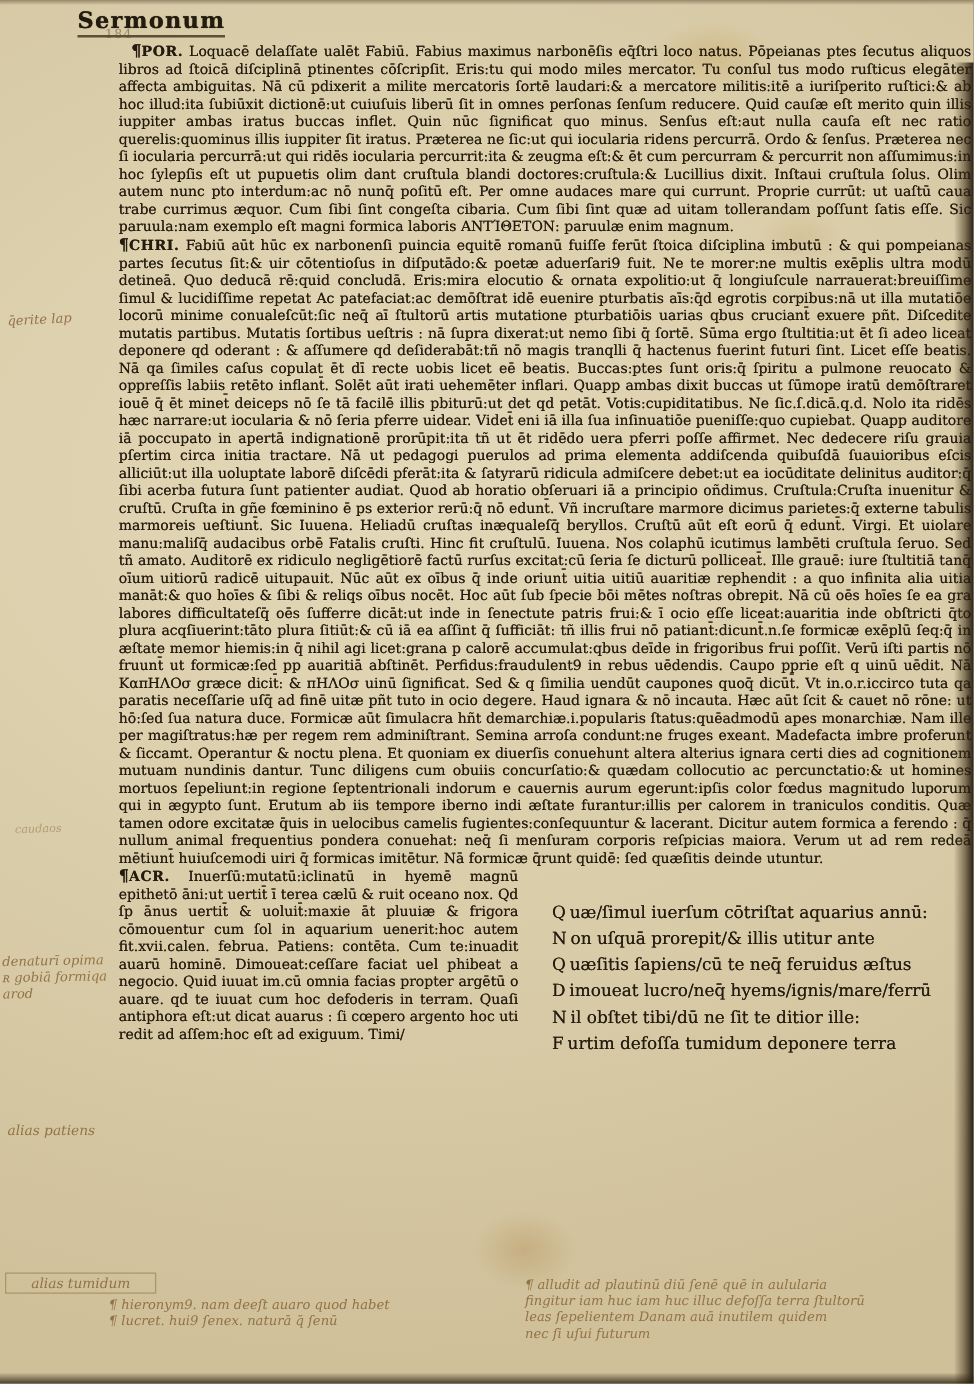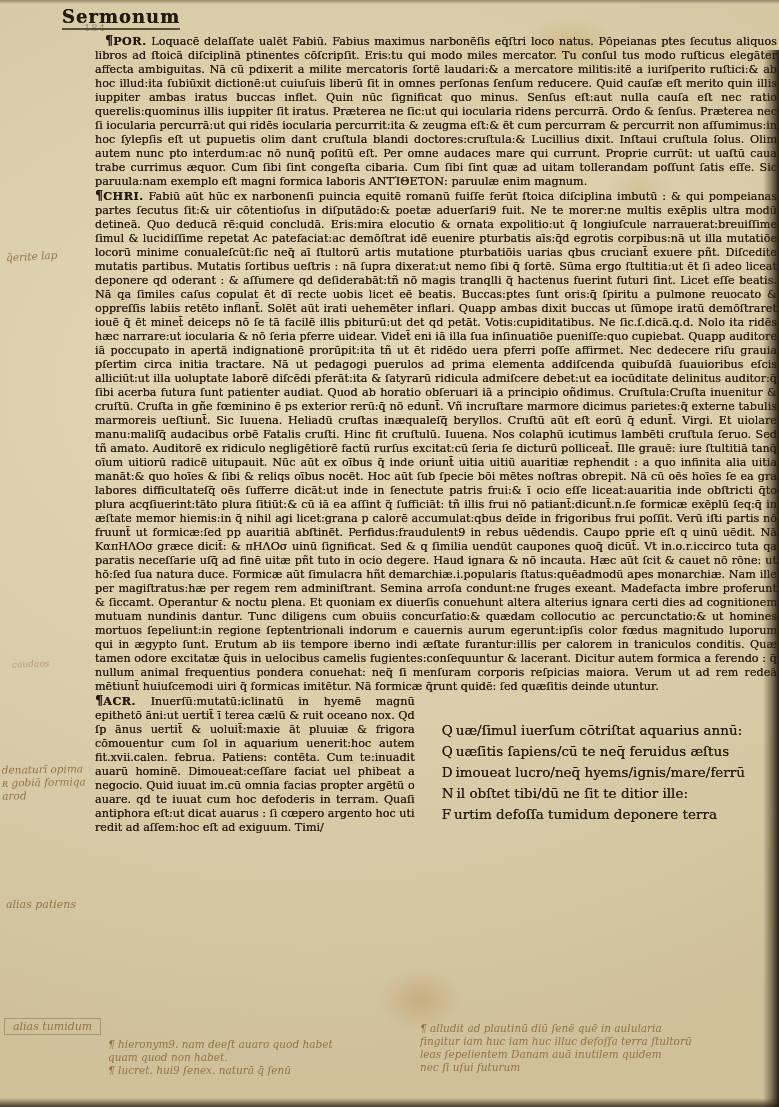--- a/index.html
+++ b/index.html
@@ -63,22 +63,22 @@
   .hand{
     font-style:italic;color:rgba(138,104,58,.88);
     font-size:10.5px;line-height:13px;
     text-shadow:none;
   }
   .mnote{position:absolute;}
   .mnote-1{left:6px;top:250px;transform:rotate(-3deg);}
   .mnote-2{left:12px;top:658px;opacity:.55;font-size:9px;transform:rotate(-2deg);}
   .mnote-3{left:2px;top:763px;transform:rotate(-1deg);}
   .mnote-4{left:6px;top:898px;font-size:11px;}
-  .mnote-5{left:4px;top:1018px;font-size:11px;border:1px solid rgba(138,104,58,.5);padding:1px 8px;}
-  .bottom-notes-left{position:absolute;left:108px;top:1038px;width:280px;}
+  .mnote-5{left:4px;top:1018px;font-size:11px;border:1px solid rgba(138,104,58,.5);padding:1px 20px;}
+  .bottom-notes-left{position:absolute;left:87px;top:1038px;width:280px;}
   .bottom-notes-right{position:absolute;left:420px;top:1022px;width:345px;}
   .hand .hl{display:block;}
 </style>
 </head>
 <body>
 
 <div class="page">
 
   <div class="stains"></div>
 
@@ -93,41 +93,41 @@
     <p class="para"><span class="pilcrow">¶</span><span class="lemma">CHRI.</span>
       <span>Fabiū aūt hūc ex narbonenſi puincia equitē romanū fuiſſe ferūt ſtoica diſciplina imbutū : &amp; qui pompeianas partes ſecutus ſit:&amp; uir cōtentioſus in diſputādo:&amp; poetæ aduerſari9 fuit. Ne te morer:ne multis exēplis ultra modū detineā. Quo deducā rē:quid concludā. Eris:mira elocutio &amp; ornata expolitio:ut q̄ longiuſcule narrauerat:breuiſſime ſimul &amp; lucidiſſime repetat Ac patefaciat:ac demōſtrat idē euenire pturbatis aīs:q̄d egrotis corpibus:nā ut illa mutatiōe locorū minime conualeſcūt:ſic neq̄ aī ſtultorū artis mutatione pturbatiōis uarias qbus cruciant̄ exuere pñt. Diſcedite mutatis partibus. Mutatis ſortibus ueſtris : nā ſupra dixerat:ut nemo ſibi q̄ ſortē. Sūma ergo ſtultitia:ut ēt ſi adeo liceat deponere qd oderant : &amp; aſſumere qd deſiderabāt:tñ nō magis tranqlli q̄ hactenus fuerint futuri ſint. Licet eſſe beatis. Nā qa ſimiles caſus copulat ēt dī recte uobis licet eē beatis. Buccas:ptes ſunt oris:q̄ ſpiritu a pulmone reuocato &amp; oppreſſis labiis retēto inflant̄. Solēt aūt irati uehemēter inflari. Quapp ambas dixit buccas ut ſūmope iratū demōſtraret iouē q̄ ēt minet̄ deiceps nō ſe tā facilē illis pbiturū:ut det qd petāt. Votis:cupiditatibus. Ne ſic.ſ.dicā.q.d. Nolo ita ridēs hæc narrare:ut iocularia &amp; nō ſeria pferre uidear. Videt̄ eni iā illa ſua inſinuatiōe pueniſſe:quo cupiebat. Quapp auditore iā poccupato in apertā indignationē prorūpit:ita tñ ut ēt ridēdo uera pferri poſſe affirmet. Nec dedecere riſu grauia pſertim circa initia tractare. Nā ut pedagogi puerulos ad prima elementa addiſcenda quibuſdā ſuauioribus eſcis alliciūt:ut illa uoluptate laborē diſcēdi pferāt:ita &amp; ſatyrarū ridicula admiſcere debet:ut ea iocūditate delinitus auditor:q̄ ſibi acerba futura ſunt patienter audiat. Quod ab horatio obſeruari iā a principio oñdimus. Cruſtula:Cruſta inuenitur &amp; cruſtū. Cruſta in gñe fœminino ē ps exterior rerū:q̄ nō edunt̄. Vñ incruſtare marmore dicimus parietes:q̄ externe tabulis marmoreis ueſtiunt̄. Sic Iuuena. Heliadū cruſtas inæqualeſq̄ beryllos. Cruſtū aūt eſt eorū q̄ edunt̄. Virgi. Et uiolare manu:maliſq̄ audacibus orbē Fatalis cruſti. Hinc fit cruſtulū. Iuuena. Nos colaphū icutimus lambēti cruſtula ſeruo. Sed tñ amato. Auditorē ex ridiculo negligētiorē factū rurſus excitat:cū ſeria ſe dicturū polliceat̄. Ille grauē: iure ſtultitiā tanq̄ oīum uitiorū radicē uitupauit. Nūc aūt ex oībus q̄ inde oriunt̄ uitia uitiū auaritiæ rephendit : a quo infinita alia uitia manāt:&amp; quo hoīes &amp; ſibi &amp; reliqs oībus nocēt. Hoc aūt ſub ſpecie bōi mētes noſtras obrepit. Nā cū oēs hoīes ſe ea gra labores difficultateſq̄ oēs ſufferre dicāt:ut inde in ſenectute patris frui:&amp; ī ocio eſſe liceat:auaritia inde obſtricti q̄to plura acqſiuerint:tāto plura ſitiūt:&amp; cū iā ea aſſint q̄ ſufficiāt: tñ illis frui nō patiant̄:dicunt̄.n.ſe formicæ exēplū ſeq:q̄ in æſtate memor hiemis:in q̄ nihil agi licet:grana p calorē accumulat:qbus deīde in frigoribus frui poſſit. Verū iſti partis nō fruunt̄ ut formicæ:ſed pp auaritiā abſtinēt. Perfidus:fraudulent9 in rebus uēdendis. Caupo pprie eſt q uinū uēdit. Nā ΚαπΗΛΟσ græce dicit̄: &amp; πΗΛΟσ uinū ſignificat. Sed &amp; q ſimilia uendūt caupones quoq̄ dicūt̄. Vt in.o.r.iccirco tuta qa paratis neceſſarie uſq̄ ad finē uitæ pñt tuto in ocio degere. Haud ignara &amp; nō incauta. Hæc aūt ſcit &amp; cauet nō rōne: ut hō:ſed ſua natura duce. Formicæ aūt ſimulacra hñt demarchiæ.i.popularis ſtatus:quēadmodū apes monarchiæ. Nam ille per magiſtratus:hæ per regem rem adminiſtrant. Semina arroſa condunt:ne fruges exeant. Madefacta imbre proferunt &amp; ſiccamt. Operantur &amp; noctu plena. Et quoniam ex diuerſis conuehunt altera alterius ignara certi dies ad cognitionem mutuam nundinis dantur. Tunc diligens cum obuiis concurſatio:&amp; quædam collocutio ac percunctatio:&amp; ut homines mortuos ſepeliunt:in regione ſeptentrionali indorum e cauernis aurum egerunt:ipſis color fœdus magnitudo luporum qui in ægypto ſunt. Erutum ab iis tempore iberno indi æſtate furantur:illis per calorem in traniculos conditis. Quæ tamen odore excitatæ q̄uis in uelocibus camelis fugientes:conſequuntur &amp; lacerant. Dicitur autem formica a ferendo : q̄ nullum animal frequentius pondera conuehat: neq̄ ſi menſuram corporis reſpicias maiora. Verum ut ad rem redeā mētiunt̄ huiuſcemodi uiri q̄ formicas imitētur. Nā formicæ q̄runt quidē: ſed quæſitis deinde utuntur.</span></p>
 
     <div class="columns">
       <div class="col-left">
         <p class="para"><span class="pilcrow">¶</span><span class="lemma">ACR.</span>
           <span>Inuerſū:mutatū:iclinatū in hyemē magnū epithetō āni:ut uertit̄ ī terea cælū &amp; ruit oceano nox. Qd ſp ānus uertit̄ &amp; uoluit̄:maxie āt pluuiæ &amp; frigora cōmouentur cum ſol in aquarium uenerit:hoc autem fit.xvii.calen. februa. Patiens: contēta. Cum te:inuadit auarū hominē. Dimoueat:ceſſare faciat uel phibeat a negocio. Quid iuuat im.cū omnia facias propter argētū o auare. qd te iuuat cum hoc defoderis in terram. Quaſi antiphora eſt:ut dicat auarus : ſi cœpero argento hoc uti redit ad aſſem:hoc eſt ad exiguum. Timi/</span></p>
       </div>
       <div class="col-right">
         <div class="verse-line">Quæ/ſimul iuerſum cōtriſtat aquarius annū:</div>
+        <div class="verse-line">Non uſquā prorepit/&amp; illis utitur ante</div>
         <div class="verse-line">Quæſitis ſapiens/cū te neq̄ feruidus æſtus</div>
         <div class="verse-line">Dimoueat lucro/neq̄ hyems/ignis/mare/ferrū</div>
         <div class="verse-line">Nil obſtet tibi/dū ne ſit te ditior ille:</div>
         <div class="verse-line">Furtim defoſſa tumidum deponere terra</div>
       </div>
     </div>
   </div>
 
   <div class="hand mnote mnote-1">q̄erite lap</div>
   <div class="hand mnote mnote-2">caudaos</div>
   <div class="hand mnote mnote-3">
     <span class="hl">denaturī opima</span>
     <span class="hl">ʀ gobiā formiqa</span>
     <span class="hl">arod</span>
   </div>
   <div class="hand mnote mnote-4">alias patiens</div>
   <div class="hand mnote mnote-5">alias tumidum</div>
 
   <div class="hand bottom-notes-left">
     <span class="hl">¶ hieronym9. nam deeſt auaro quod habet</span>
-    <span class="hl">quam quod non habet.</span>
     <span class="hl">¶ lucret. hui9 ſenex. naturā q̄ ſenū</span>
   </div>
   <div class="hand bottom-notes-right">
     <span class="hl">¶ alludit ad plautinū diū ſenē quē in aulularia</span>
     <span class="hl">fingitur iam huc iam huc illuc defoſſa terra ſtultorū</span>
     <span class="hl">leas ſepelientem Danam auā inutilem quidem</span>
     <span class="hl">nec ſi uſui futurum</span>
   </div>
 
   <div class="edge-right"></div>

